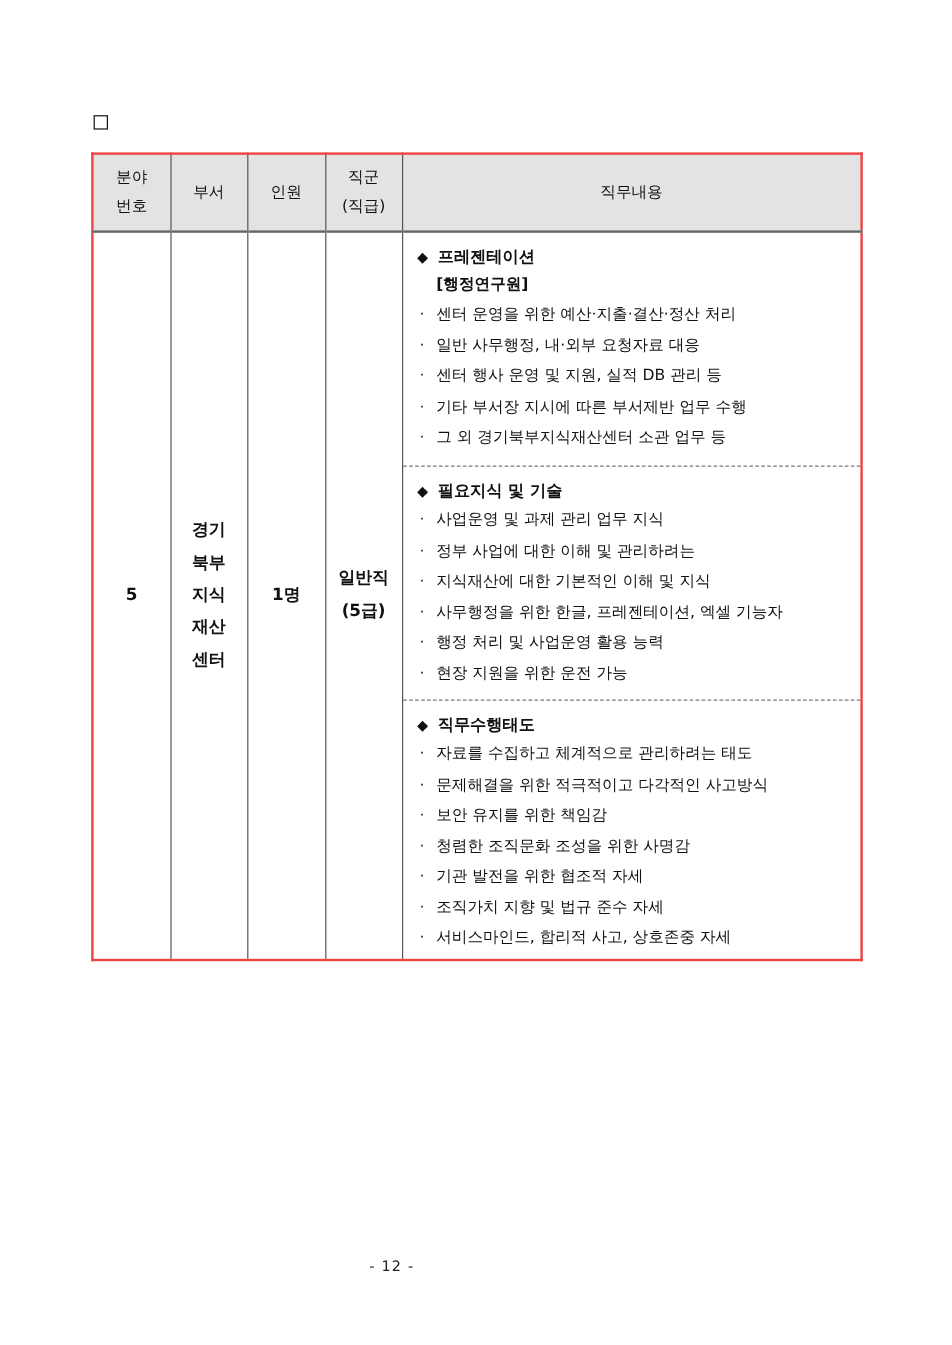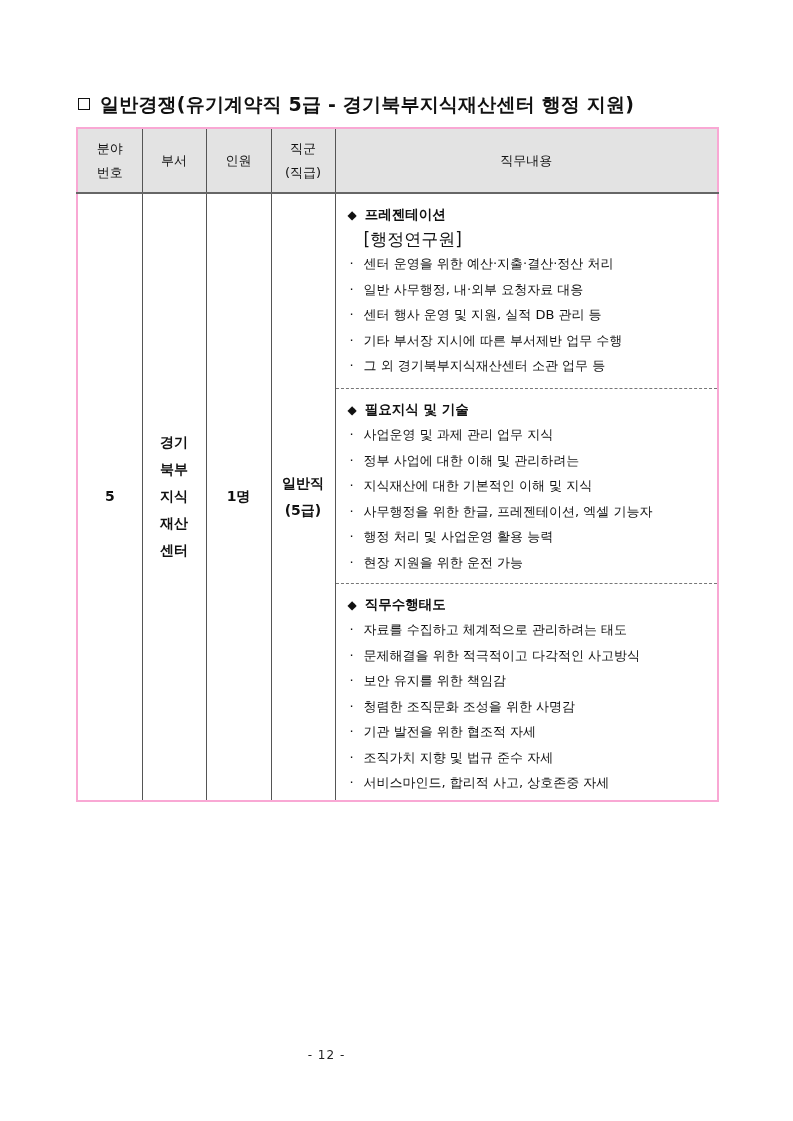--- a/index.html
+++ b/index.html
@@ -11,48 +11,48 @@
       position: absolute; left: 78px; top: 92px;
       font-size: 19px; font-weight: bold; letter-spacing: 0.2px; white-space: nowrap;
     }
     .section-title .box {
       display: inline-block; width: 12px; height: 12px; border: 1.5px solid #111;
       margin-right: 10px; vertical-align: 1px; box-sizing: border-box;
     }
     table.recruit {
       position: absolute; left: 76px; top: 127px;
       width: 641px; border-collapse: collapse; table-layout: fixed;
-      border: 2px solid #f9a8d4;
+      border: 2px solid #ef4444;
     }
     table.recruit th, table.recruit td {
       border: 1px solid #555; font-size: 13px; padding: 0;
     }
     table.recruit th {
       background: #e3e3e3; height: 63px; font-weight: normal; text-align: center;
       line-height: 24px; border-bottom: 2px solid #666;
     }
     table.recruit td.center { text-align: center; vertical-align: middle; font-weight: bold; font-size: 14px; line-height: 27px; }
     td.duty { vertical-align: top; }
     .block { padding: 8px 0 4px 12px; }
     .block + .block { border-top: 1px dashed #777; }
     .block-head { font-weight: bold; font-size: 13.5px; line-height: 24px; }
     .block-head .diamond { margin-right: 8px; font-size: 12px; }
-    .sub-head { font-weight: normal; font-size: 17px; line-height: 24px; padding-left: 16px; }
+    .sub-head { font-weight: bold; font-size: 13px; line-height: 24px; padding-left: 16px; }
     .item { font-size: 13px; line-height: 25.5px; white-space: nowrap; padding-left: 2px; }
     .item .dot { display: inline-block; width: 14px; }
     .page-number {
       position: absolute; left: 0; width: 653px; top: 1048px; text-align: center;
       font-size: 12px; color: #222; letter-spacing: 1px;
     }
   </style>
 </head>
 <body>
 
 <div class="section-title">
-  <span class="box"></span><span>일반경쟁(유기계약직 5급 - 경기북부지식재산센터 행정 지원)</span>
+  <span class="box"></span>
 </div>
 
 <table class="recruit">
   <colgroup>
     <col style="width:65px">
       <col style="width:64px">
       <col style="width:65px">
       <col style="width:64px">
       <col style="width:383px">
   </colgroup>

